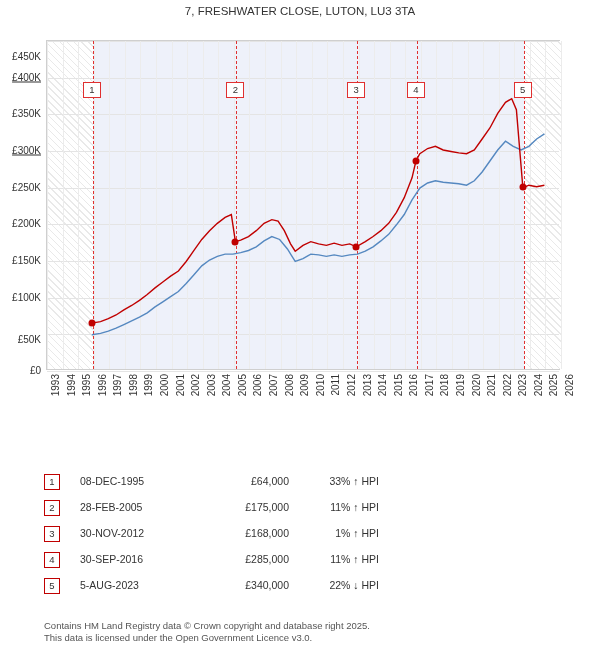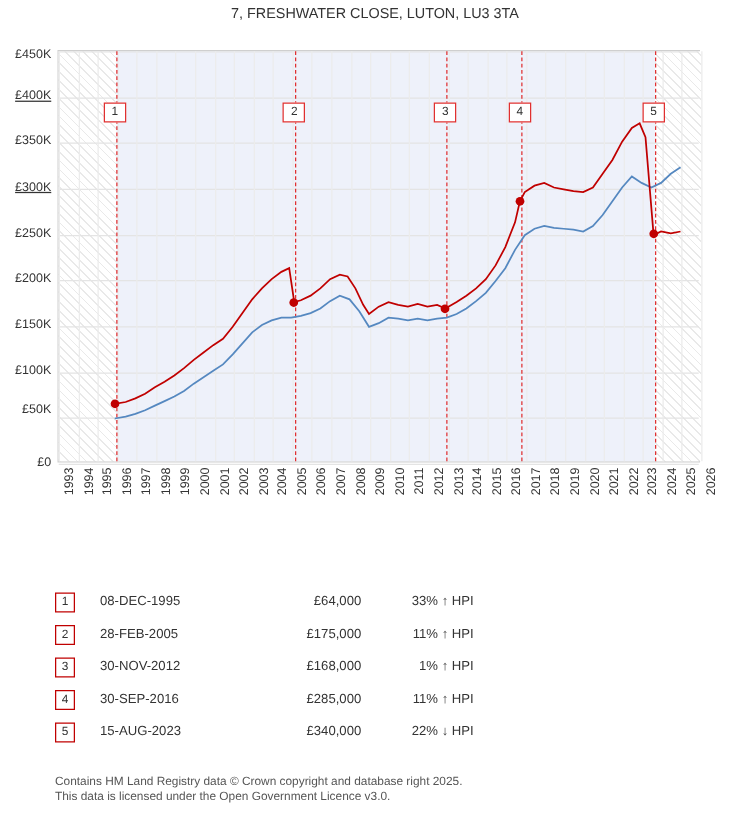--- a/index.html
+++ b/index.html
@@ -126,29 +126,29 @@
         <div class="evl" style="left: 310.269px;"></div>
         <div class="evl" style="left: 369.924px;"></div>
         <div class="evl" style="left: 476.774px;"></div>
       </div>
     <svg class="series" id="svg" width="514" height="330">
         <polyline points="45.79,294.80 54.52,293.33 62.30,291.13 70.09,288.20 77.88,284.53 85.67,280.87 93.45,277.20 101.24,272.80 109.03,266.93 116.82,261.80 124.61,256.67 132.39,251.53 140.18,243.47 147.97,234.67 155.76,225.87 163.55,220.00 171.33,216.33 179.12,214.13 186.91,214.13 194.70,212.67 202.48,210.47 210.27,206.80 218.06,200.93 225.85,196.53 233.64,199.47 241.42,209.00 249.21,221.47 257.00,218.53 264.79,214.13 272.58,214.87 280.36,216.33 288.15,214.87 295.94,216.33 303.73,214.87 311.52,214.13 319.30,211.20 327.09,206.80 334.88,200.93 342.67,194.33 350.45,184.80 358.24,174.53 366.03,159.87 373.82,148.13 381.61,143.00 389.39,140.80 397.18,142.27 404.97,143.00 412.76,143.73 420.55,145.20 428.33,140.80 436.12,132.00 443.91,121.00 451.70,110.00 459.48,101.20 467.27,106.33 475.06,110.00 482.85,106.33 490.64,99.00 498.42,93.87" fill="none" stroke="#5588c0" stroke-width="1.4"></polyline>
         <polyline points="45.79,283.07 54.52,281.60 62.30,278.67 70.09,275.00 77.88,269.87 85.67,265.47 93.45,260.33 101.24,254.47 109.03,247.87 116.82,242.00 124.61,236.13 132.39,231.00 140.18,221.47 147.97,210.47 155.76,199.47 163.55,190.67 171.33,183.33 179.12,177.47 185.35,174.53 189.40,201.67 194.70,200.20 202.48,196.53 210.27,190.67 218.06,183.33 225.85,179.67 232.08,181.13 238.31,190.67 244.54,203.87 249.21,211.20 257.00,205.33 264.79,201.67 272.58,203.87 280.36,205.33 288.15,203.13 295.94,205.33 303.73,203.87 310.27,206.80 319.30,201.67 327.09,196.53 334.88,190.67 342.67,183.33 350.45,172.33 358.24,157.67 366.03,137.87 369.92,121.00 373.82,113.67 381.61,108.53 389.39,106.33 397.18,110.00 404.97,111.47 412.76,112.93 420.55,113.67 428.33,110.00 436.12,99.00 443.91,88.00 451.70,73.33 459.48,62.33 465.72,58.67 470.39,69.67 476.77,146.67 479.73,146.67 482.85,145.20 490.64,146.67 498.42,145.20" fill="none" stroke="#c00000" stroke-width="1.4"></polyline>
       </svg>
     <div id="overlay">
         <div class="ylab" style="top: 330px;">£0</div>
-        <div class="ylab" style="top: 288px;">£50K</div>
+        <div class="ylab" style="top: 299px;">£50K</div>
         <div class="ylab" style="top: 256.667px;">£100K</div>
         <div class="ylab" style="top: 220px;">£150K</div>
         <div class="ylab" style="top: 183.333px;">£200K</div>
         <div class="ylab" style="top: 146.667px;">£250K</div>
         <div class="ylab" style="top: 110px; text-decoration: underline;">£300K</div>
         <div class="ylab" style="top: 73.3333px;">£350K</div>
         <div class="ylab" style="top: 36.6667px; text-decoration: underline;">£400K</div>
-        <div class="ylab" style="top: 4px;">£450K</div>
+        <div class="ylab" style="top: 16px;">£450K</div>
         <div class="xlab" style="left: 4px;">1993</div>
         <div class="xlab" style="left: 19.5758px;">1994</div>
         <div class="xlab" style="left: 35.1515px;">1995</div>
         <div class="xlab" style="left: 50.7273px;">1996</div>
         <div class="xlab" style="left: 66.303px;">1997</div>
         <div class="xlab" style="left: 81.8788px;">1998</div>
         <div class="xlab" style="left: 97.4545px;">1999</div>
         <div class="xlab" style="left: 113.03px;">2000</div>
         <div class="xlab" style="left: 128.606px;">2001</div>
         <div class="xlab" style="left: 144.182px;">2002</div>
@@ -210,21 +210,21 @@
         <span class="hpi">1% ↑ HPI</span>
       </div>
       <div class="trow">
         <span class="num">4</span>
         <span class="date">30-SEP-2016</span>
         <span class="price">£285,000</span>
         <span class="hpi">11% ↑ HPI</span>
       </div>
       <div class="trow">
         <span class="num">5</span>
-        <span class="date">15-AUG-2023</span>
+        <span class="date">5-AUG-2023</span>
         <span class="price">£340,000</span>
         <span class="hpi">22% ↓ HPI</span>
       </div>
     </div>
 
   <div class="footer">
     <div>Contains HM Land Registry data © Crown copyright and database right 2025.</div>
     <div>This data is licensed under the Open Government Licence v3.0.</div>
   </div>
 

